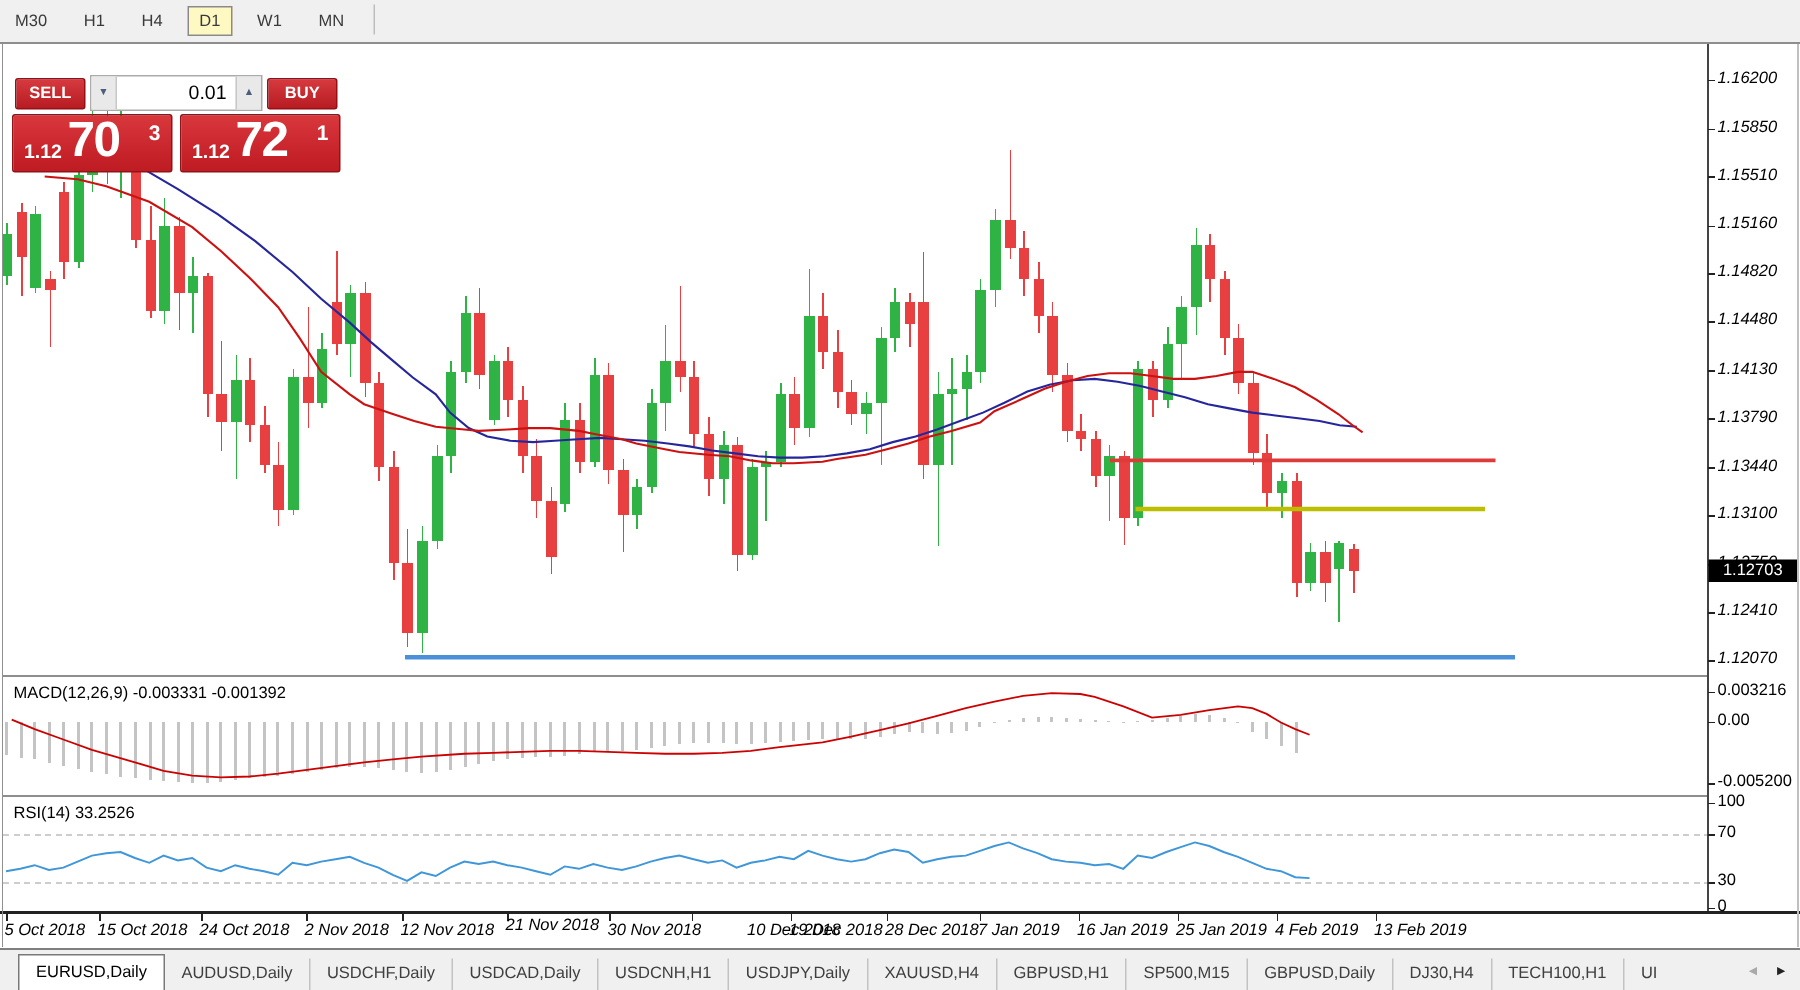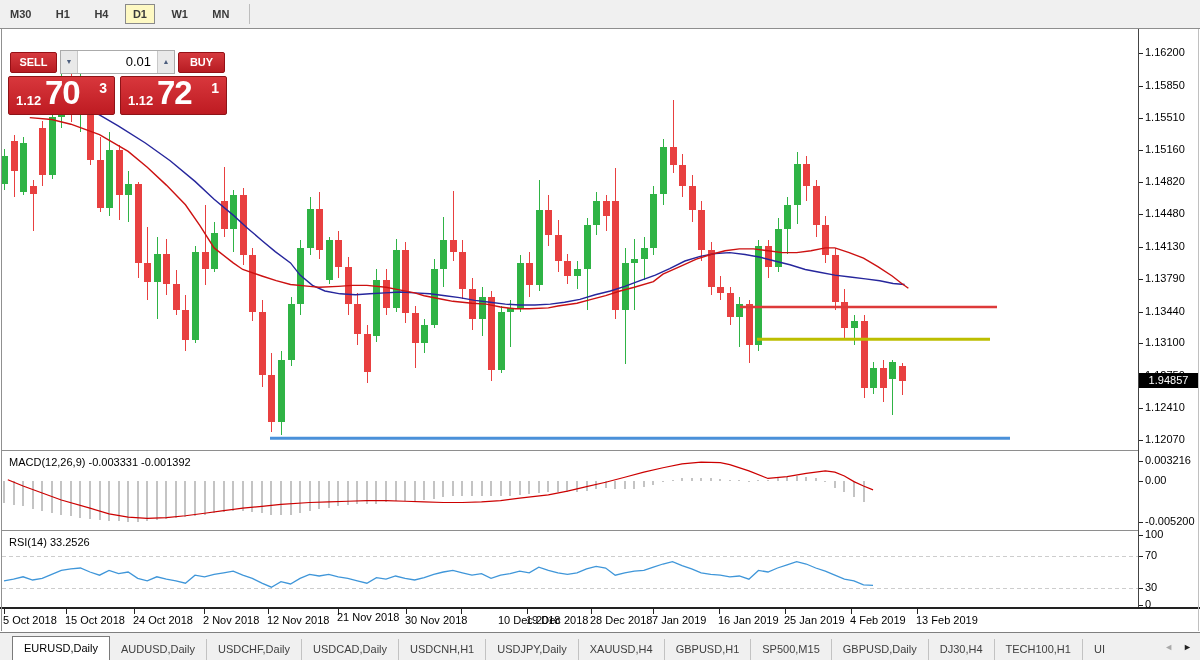--- a/index.html
+++ b/index.html
@@ -2,25 +2,25 @@
 <html><head>
 <meta charset="utf-8">
 <style>
   html,body{margin:0;padding:0;background:#d8d8d8;}
   .screen{position:relative;width:1200px;height:660px;background:#F0F0F0;
           font-family:"Liberation Sans","DejaVu Sans",sans-serif;overflow:hidden;}
   .screen *{box-sizing:border-box;}
   svg{position:absolute;left:0;top:0;}
   
   .toolbar{position:absolute;left:0;top:0;width:1200px;height:28px;background:#F0F0F0;z-index:5;}
-  .tf-btn{display:inline-block;margin:4px 2px 0 2px;padding:3px 7px;font-size:11px;font-weight:bold;color:#3A3A3A;border:1px solid transparent;}
+  .tf-btn{display:inline-block;margin:4px 2px 0 2px;padding:3px 7px;font-size:11px;font-weight:normal;color:#3A3A3A;border:1px solid transparent;}
   .tf-btn.active{background:#fef9c3;border:1px solid #8A8A8A;}
   .tb-sep{display:inline-block;width:1px;height:20px;background:#BDBDBD;vertical-align:middle;margin:0 5px;}
   
-  #overlay{position:absolute;left:0;top:0;width:980px;height:660px;pointer-events:none;z-index:2;}
+  #overlay{position:absolute;left:0;top:0;width:980px;height:660px;pointer-events:none;z-index:2;font-style:italic;}
   .pa-label{position:absolute;left:1145px;font-size:11px;color:#000;white-space:nowrap;}
   .da-label{position:absolute;top:614px;font-size:11px;color:#000;white-space:nowrap;}
   .chart-title{position:absolute;left:8px;top:31px;font-size:11px;font-weight:bold;color:#000;z-index:3;}
   .chart-title .sym-icon{font-size:9px;margin-right:5px;}
   .chart-title .ohlc{margin-left:9px;}
   .ind-label{position:absolute;left:9px;font-size:11px;color:#000;z-index:3;}
   .axis-static{position:absolute;left:1145px;font-size:11px;color:#000;z-index:3;white-space:nowrap;}
   .current-price{position:absolute;left:1139px;top:373px;width:59px;height:15px;background:#000;
                  color:#fff;font-size:11px;text-align:center;line-height:15px;z-index:4;}
   
@@ -460,21 +460,21 @@
 
   <div class="axis-static" style="top:454px">0.003216</div>
   <div class="axis-static" style="top:474px">0.00</div>
   <div class="axis-static" style="top:515px">-0.005200</div>
 
   <div class="axis-static" style="top:528px">100</div>
   <div class="axis-static" style="top:549px">70</div>
   <div class="axis-static" style="top:581px">30</div>
   <div class="axis-static" style="top:598px">0</div>
 
-  <div class="current-price">1.94857</div>
+  <div class="current-price">1.12703</div>
 
   <div class="tabbar">
     <div class="tab active">EURUSD,Daily</div>
     <div class="tab">AUDUSD,Daily</div>
     <div class="tab">USDCHF,Daily</div>
     <div class="tab">USDCAD,Daily</div>
     <div class="tab">USDCNH,H1</div>
     <div class="tab">USDJPY,Daily</div>
     <div class="tab">XAUUSD,H4</div>
     <div class="tab">GBPUSD,H1</div>

